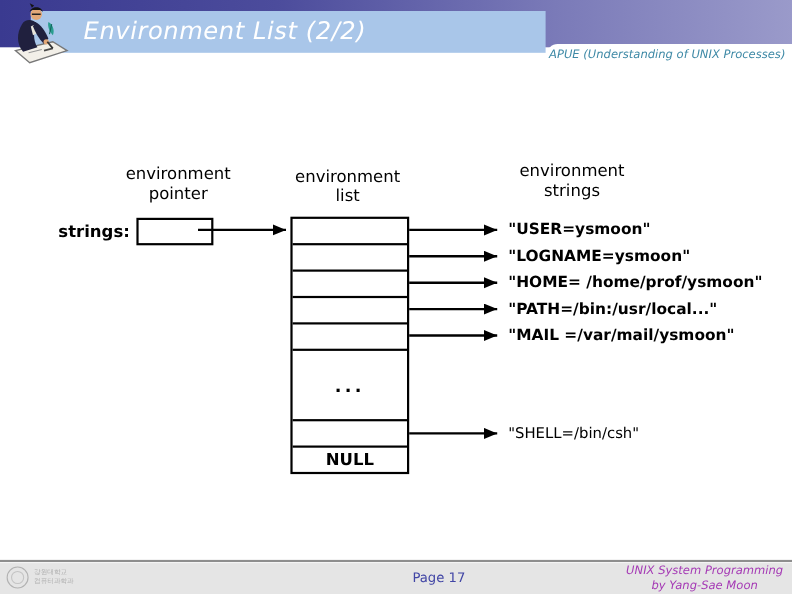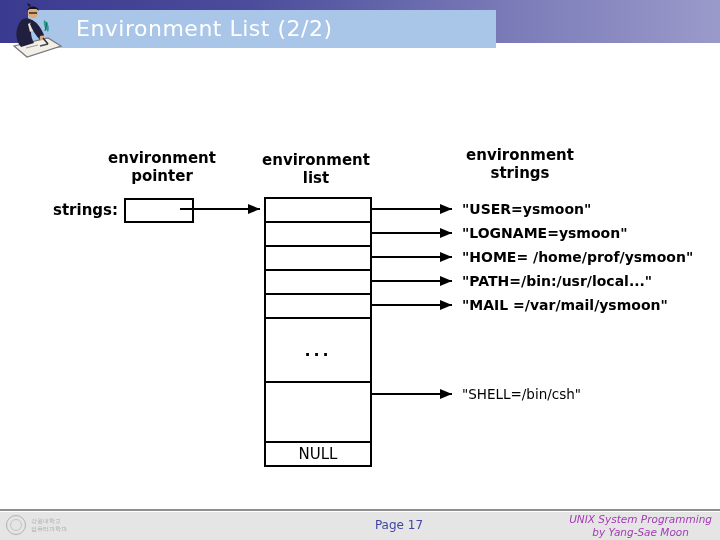--- a/index.html
+++ b/index.html
@@ -1,49 +1,49 @@
 <!DOCTYPE html>
 <html><head>
 <meta charset="utf-8">
 <style>
   html,body{margin:0;padding:0;background:#fff;}
   #stage{position:relative;width:720px;height:540px;background:#ffffff;overflow:hidden;
          font-family:"DejaVu Sans",sans-serif;}
 
   
   .header{position:absolute;left:0;top:0;width:720px;height:43px;
-          background:linear-gradient(90deg,#3a3a90 0%,#4c4c9c 35%,#7a7ab8 70%,#9a9aca 100%);}
+          background:linear-gradient(90deg,#3a3a90 0%,#4c4c9c 35%,#7a7ab8 70%,#9a9aca 100%);font-style:italic;}
   .titlebar{position:absolute;left:28px;top:10px;width:468px;height:38px;background:#a9c6e9;}
   .titlebar .title{position:absolute;left:48px;top:0;line-height:38px;font-size:22px;
           font-weight:500;color:#ffffff;letter-spacing:0.5px;white-space:nowrap;}
   .apue-tab{position:absolute;left:497px;top:40px;width:223px;height:22px;background:#ffffff;
           border-radius:10px 0 0 0;}
   .apue-tab .apue-text{position:absolute;right:6px;top:4px;font-size:10.5px;color:#3e89a6;
           white-space:nowrap;}
 
   
   .person{position:absolute;left:4px;top:2px;width:60px;height:60px;}
 
   
-  .diagram-label{position:absolute;font-size:15px;font-weight:700;color:#000;
+  .diagram-label{position:absolute;font-size:15px;font-weight:400;color:#000;
           text-align:center;line-height:18px;white-space:pre-line;}
   .hdg-pointer{left:100px;top:149px;width:124px;}
   .hdg-list{left:258px;top:151px;width:116px;}
   .hdg-strings{left:455px;top:146px;width:130px;}
 
   .environ-label{position:absolute;left:38px;top:201px;width:80px;text-align:right;
           font-size:15px;font-weight:700;color:#000;}
   .ptr-box{position:absolute;left:124px;top:198px;width:66px;height:21px;
           border:2px solid #000;background:#fff;}
 
   .envlist{position:absolute;left:264px;top:197px;width:104px;border:2px solid #000;background:#fff;}
   .envlist .cell{height:22px;border-top:2px solid #000;display:flex;align-items:center;justify-content:center;}
   .envlist .cell:first-child{border-top:none;}
   .envlist .cell-dots{height:62px;font-weight:700;font-size:16px;letter-spacing:3px;}
-  .envlist .cell-null{font-weight:400;font-size:15px;margin-top:36px;}
+  .envlist .cell-null{font-weight:700;font-size:15px;}
 
   .arrows{position:absolute;left:0;top:0;width:720px;height:540px;pointer-events:none;}
 
   .env-str{position:absolute;left:462px;font-size:14px;font-weight:700;color:#000;white-space:nowrap;}
   .env-str.s0{top:201px;} .env-str.s1{top:225px;} .env-str.s2{top:249px;}
   .env-str.s3{top:273px;} .env-str.s4{top:297px;}
   .shell-str{position:absolute;left:462px;top:386px;font-size:13.5px;font-weight:400;
           color:#000;white-space:nowrap;}
 
   
@@ -63,20 +63,23 @@
           font-style:italic;color:#a53ab5;line-height:13px;white-space:pre-line;}
 </style>
 </head>
 <body>
 
 <div id="stage">
 
   <div class="header">
     <div class="titlebar">
       <div class="title">Environment List (2/2)</div>
+    </div>
+    <div class="apue-tab">
+      <div class="apue-text">APUE (Understanding of UNIX Processes)</div>
     </div>
     <svg class="person" viewBox="0 0 60 60">
       <polygon points="10,44 44,36 57,44 23,55" fill="#f2efe8" stroke="#777" stroke-width="1.2"></polygon>
       <line x1="22" y1="46" x2="34" y2="43" stroke="#999" stroke-width="1"></line>
       <line x1="36" y1="44" x2="44" y2="42" stroke="#4a4a4a" stroke-width="1.5"></line>
       <path d="M16,20 C11,28 11,38 17,45 L30,41 C26,34 26,26 30,20 C26,15 19,15 16,20 z" fill="#20203e"></path>
       <path d="M24,22 L28,20 L30,28 L26,30 z" fill="#e8e4da"></path>
       <circle cx="29" cy="11" r="5.2" fill="#e2a878"></circle>
       <path d="M23,9 C24,3 34,3 35,9 L33,7 L25,7 z" fill="#141414"></path>
       <path d="M25,5 L23,1 L27,3 z" fill="#141414"></path>

